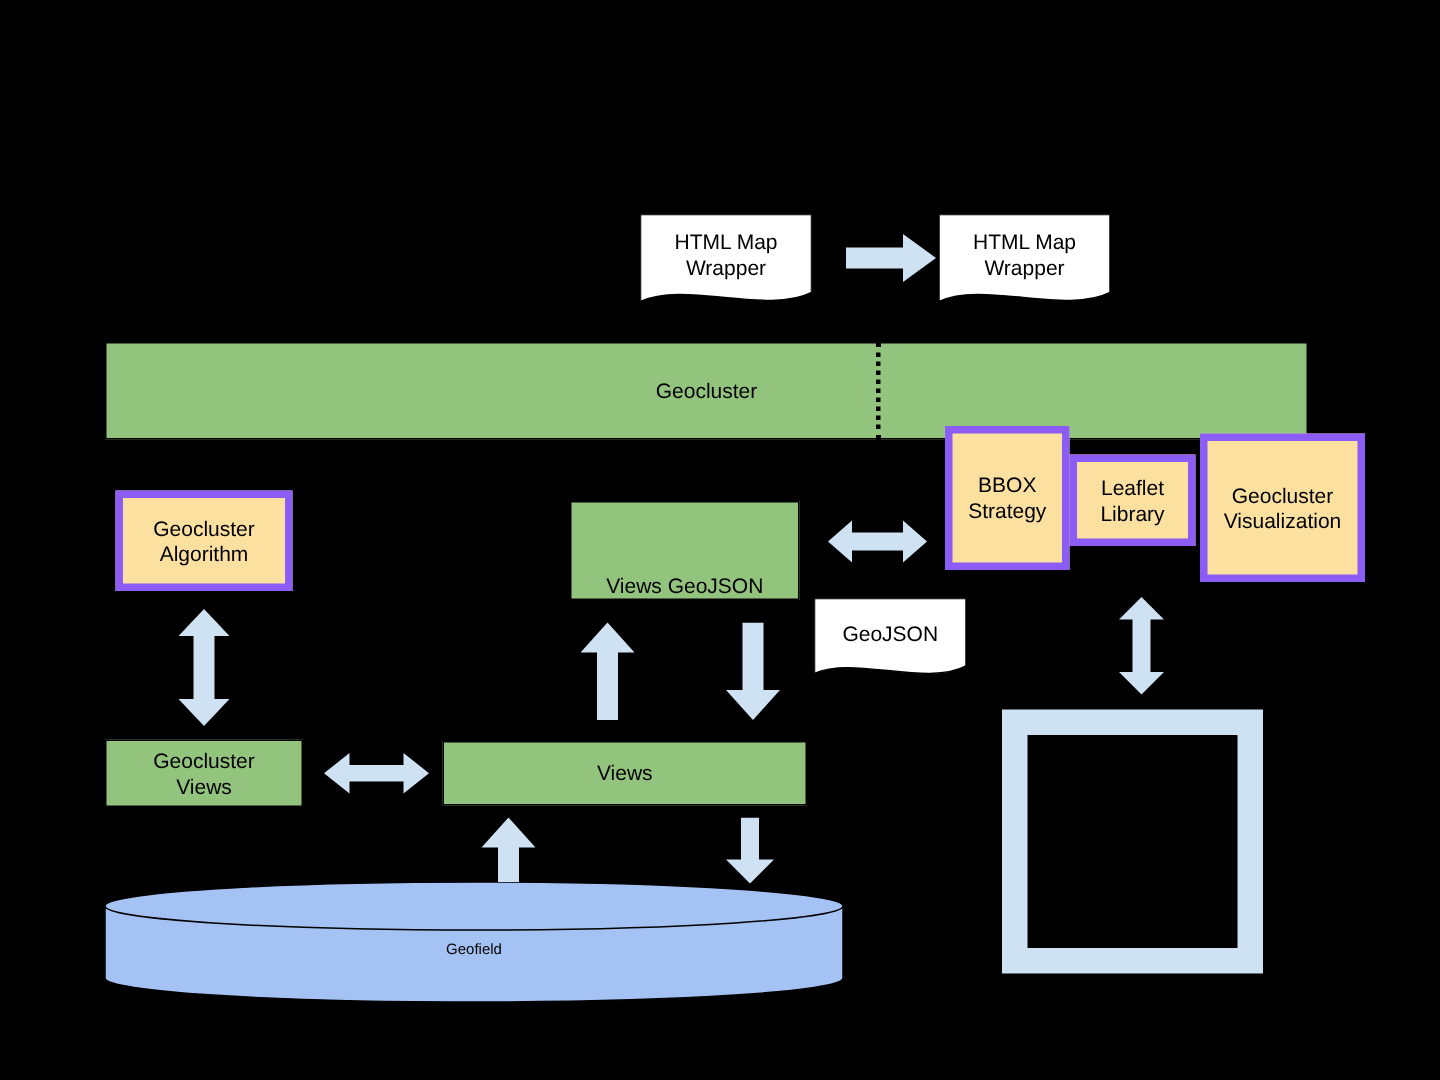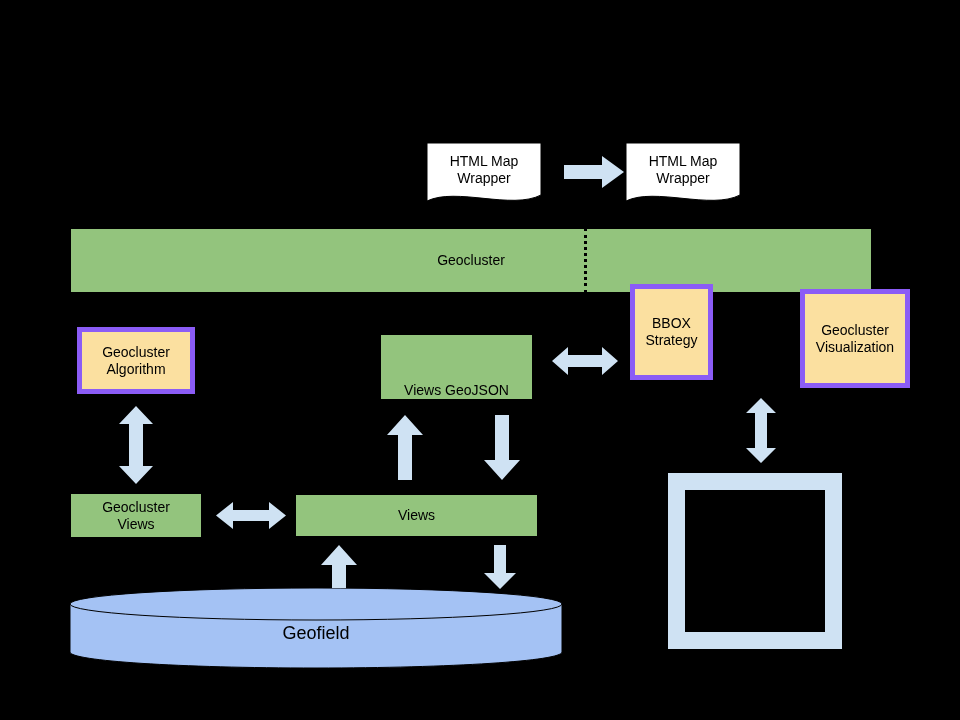--- a/index.html
+++ b/index.html
@@ -51,21 +51,21 @@
     width: 100%;
     height: 100%;
   }
   .doc .doc-label {
     position: relative;
     z-index: 2;
     width: 100%;
     padding-bottom: 9px;
   }
   
-  .cyl { border: none; background: transparent; font-size: 18px; }
+  .cyl { border: none; background: transparent; font-size: 10px; }
   .cyl .cyl-svg {
     position: absolute; left: 0; top: 0; width: 100%; height: 100%;
   }
   .cyl .cyl-label { position: relative; z-index: 2; width: 100%; }
   
   .arrow { position: absolute; }
   .arrow svg { display: block; width: 100%; height: 100%; }
   
   .dotted-divider {
     position: absolute;
@@ -110,20 +110,24 @@
     <span>Geocluster</span>
   </div>
 
   <div class="dotted-divider" style="left:584px; top:228px; height:65px;"></div>
 
   <div class="node yellow" style="left:630px; top:284px; width:83px; height:96px;">
     <span>BBOX
 Strategy</span>
   </div>
 
+  <div class="node yellow" style="left:713px; top:303px; width:84px; height:61px;">
+    <span>Leaflet
+Library</span>
+  </div>
 
   <div class="node yellow" style="left:800px; top:289px; width:110px; height:99px;">
     <span>Geocluster
 Visualization</span>
   </div>
 
   <div class="node yellow" style="left:77px; top:327px; width:118px; height:67px;">
     <span>Geocluster
 Algorithm</span>
   </div>
@@ -132,20 +136,26 @@
     <span>Views GeoJSON</span>
   </div>
 
   <div class="arrow" style="left:552px; top:345px; width:66px; height:32px;">
     <svg viewBox="0 0 66 32" preserveAspectRatio="none">
       <path d="M0,16 L16,2 L16,10 L50,10 L50,2 L66,16 L50,30 L50,22 L16,22 L16,30 Z" fill="#cfe2f3"></path>
     </svg>
   </div>
 
 
+  <div class="node doc" style="left:543px; top:399px; width:101px; height:55px;">
+    <svg class="doc-svg" viewBox="0 0 101 55" preserveAspectRatio="none">
+      <path d="M0,0 L101,0 L101,45 C75,59 26,38 0,50 Z" fill="#ffffff" stroke="#000000" stroke-width="1"></path>
+    </svg>
+    <div class="doc-label">GeoJSON</div>
+  </div>
 
   <div class="arrow" style="left:116px; top:406px; width:40px; height:78px;">
     <svg viewBox="0 0 40 78" preserveAspectRatio="none">
       <path d="M20,0 L37,18 L27,18 L27,60 L37,60 L20,78 L3,60 L13,60 L13,18 L3,18 Z" fill="#cfe2f3"></path>
     </svg>
   </div>
 
   <div class="arrow" style="left:387px; top:415px; width:36px; height:65px;">
     <svg viewBox="0 0 36 65" preserveAspectRatio="none">
       <path d="M18,0 L36,20 L25,20 L25,65 L11,65 L11,20 L0,20 Z" fill="#cfe2f3"></path>

